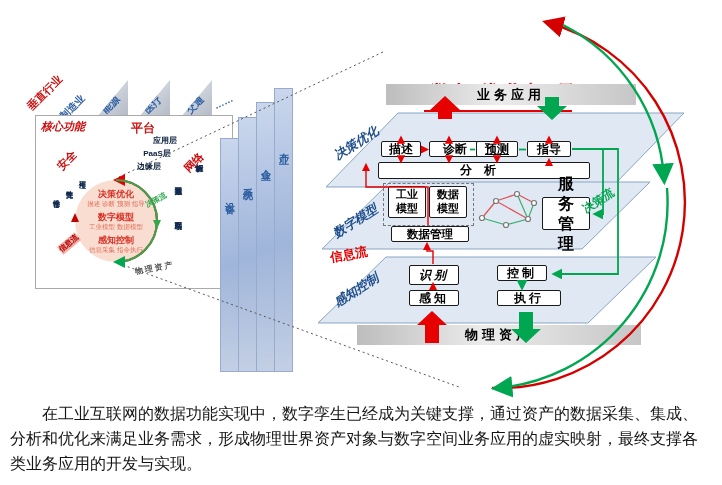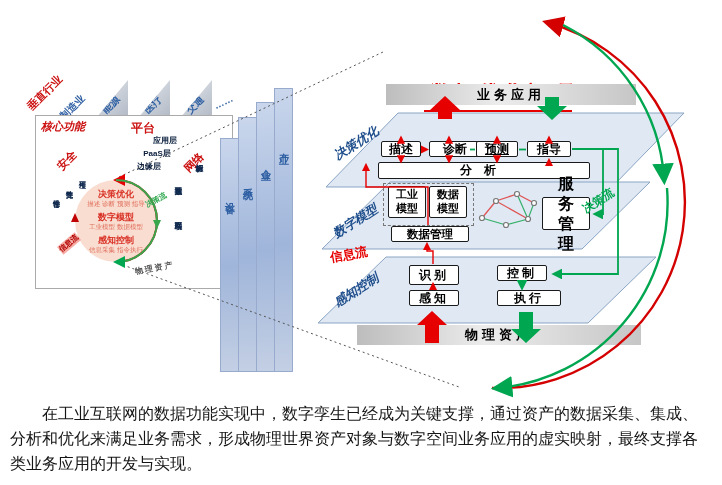--- a/index.html
+++ b/index.html
@@ -132,21 +132,21 @@
   <div class="rbox" style="left:476px;top:141px;width:42px;height:16px;text-decoration:underline;">预测</div>
   <div class="rbox" style="left:527px;top:141px;width:44px;height:16px;">指导</div>
   <div class="rbox" style="left:378px;top:162px;width:212px;height:17px;letter-spacing:12px;">分析</div>
 
   <div class="abs" style="left:383px;top:183px;width:89px;height:41px;border:1.5px dashed #777;z-index:2;"></div>
   <div class="rbox" style="left:388px;top:186px;width:38px;height:32px;font-size:11px;line-height:1.25;padding:0 3px;word-break:break-all;white-space:normal;text-align:center;">工业模型</div>
   <div class="rbox" style="left:429px;top:186px;width:38px;height:32px;font-size:11px;line-height:1.25;padding:0 3px;word-break:break-all;white-space:normal;text-align:center;">数据模型</div>
   <div class="rbox" style="left:391px;top:226px;width:78px;height:16px;font-size:11.5px;">数据管理</div>
   <div class="rbox" style="left:542px;top:197px;width:48px;height:33px;font-size:16px;line-height:1.25;padding:0 9px;word-break:break-all;white-space:normal;text-align:center;">服务管理</div>
 
-  <div class="rbox" style="left:409px;top:265px;width:50px;height:20px;letter-spacing:3px;">识别</div>
+  <div class="rbox" style="left:409px;top:265px;width:50px;height:20px;letter-spacing:3px;font-style:italic;">识别</div>
   <div class="rbox" style="left:497px;top:265px;width:50px;height:16px;letter-spacing:3px;">控制</div>
   <div class="rbox" style="left:409px;top:290px;width:50px;height:16px;letter-spacing:3px;">感知</div>
   <div class="rbox" style="left:497px;top:290px;width:64px;height:16px;letter-spacing:3px;">执行</div>
 
   <div class="laylbl" style="left:331px;top:150px;">决策优化</div>
   <div class="laylbl" style="left:330px;top:228px;">数字模型</div>
   <div class="laylbl" style="left:331px;top:297px;">感知控制</div>
   <div class="abs z2 rot b" style="left:329px;top:250px;font-size:12.5px;color:#e60000;transform:rotate(-10deg);">信息流</div>
   <div class="abs z4 rot b" style="left:580px;top:204px;font-size:11.5px;color:#00a650;transform:rotate(-33deg);">决策流</div>
 

